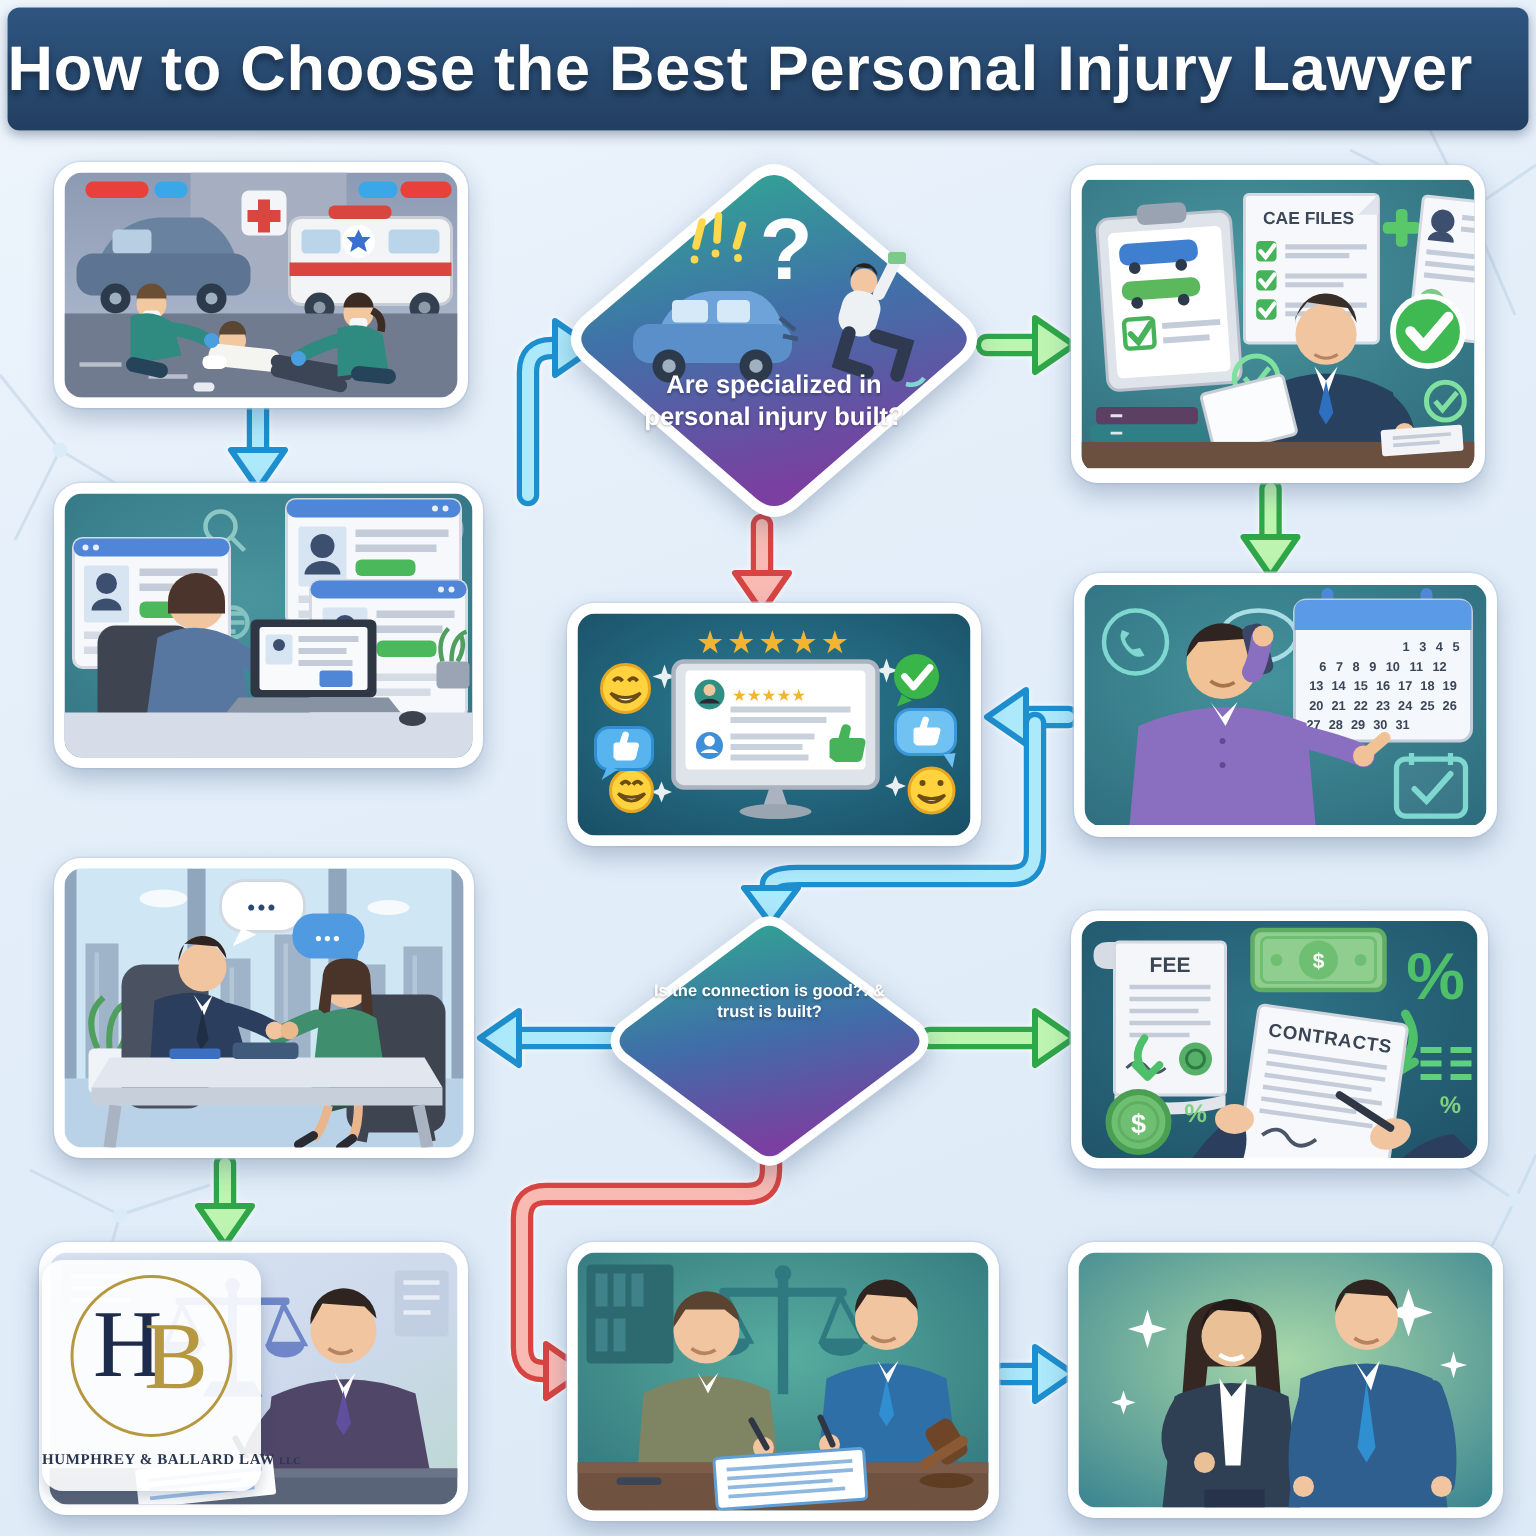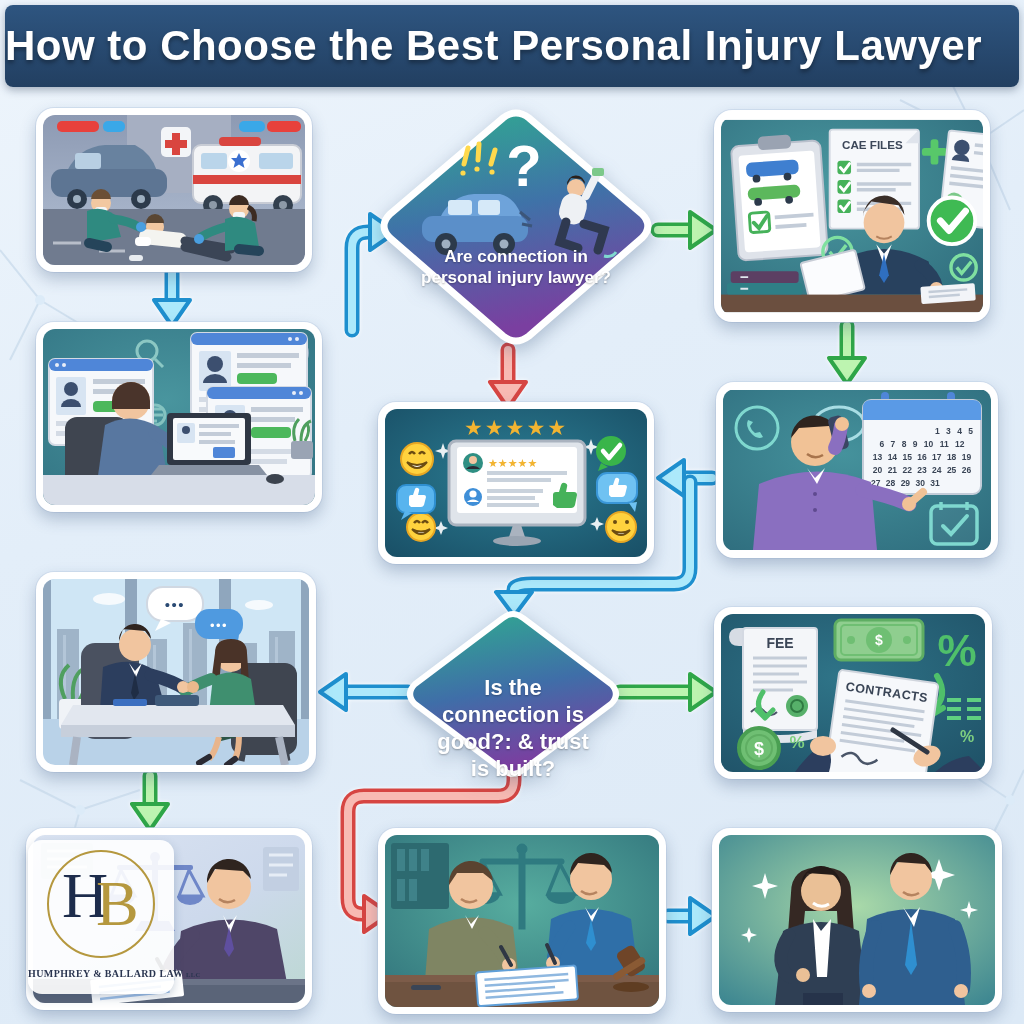--- a/index.html
+++ b/index.html
@@ -235,21 +235,21 @@
       <g transform="translate(176,70)">
         <circle cx="24" cy="10" r="9" fill="#f2c6a0"></circle>
         <path d="M15,7 a9,9 0 0 1 18,-1 l-4,-5 -10,-1 z" fill="#2a211c"></path>
         <rect x="8" y="16" width="26" height="30" rx="11" fill="#eef1f4" transform="rotate(16 21 31)"></rect>
         <path d="M34,18 L44,-2" stroke="#eef1f4" stroke-width="8" stroke-linecap="round"></path>
         <rect x="40" y="-10" width="12" height="8" rx="2" fill="#7cc98a"></rect>
         <path d="M14,44 L8,64 L26,70 M32,46 L52,52 L46,72" stroke="#2f3950" stroke-width="9" fill="none" stroke-linecap="round"></path>
         <path d="M52,78 q8,2 12,-4" stroke="#7fd8cf" stroke-width="3" fill="none"></path>
       </g>
     </svg>
-    <div class="dlabel" style="top:58%;font-size:17px;">Are connection in personal injury lawyer?</div>
+    <div class="dlabel" style="top:58%;font-size:17px;">Are specialized in personal injury built?</div>
   </div>
 
   <div class="panel" style="left:714px;top:110px;width:276px;height:212px;">
     <svg viewBox="0 0 270 198">
       <defs>
           <radialGradient id="cfBg" cx="0.4" cy="0.35" r="0.9">
         <stop offset="0" stop-color="#4a98a0"></stop>
             <stop offset="1" stop-color="#2c6778"></stop>
           </radialGradient>
         </defs>
@@ -615,21 +615,21 @@
     <svg viewBox="0 0 220 168">
       <defs>
           <linearGradient id="dg2" x1="0" y1="0" x2="0.25" y2="1">
         <stop offset="0" stop-color="#2fae8f"></stop>
             <stop offset="0.55" stop-color="#3f6ea8"></stop>
         <stop offset="1" stop-color="#7a3fa0"></stop>
           </linearGradient>
         </defs>
       <path d="M100,8 Q110,0 120,8 L208,74 Q218,84 208,94 L120,160 Q110,168 100,160 L12,94 Q2,84 12,74 Z" fill="url(#dg2)" stroke="#ffffff" stroke-width="6"></path>
     </svg>
-    <div class="dlabel" style="top:27%;font-size:22px;margin-top:20px;">Is the connection is good?: &amp; trust is built?</div>
+    <div class="dlabel" style="top:27%;font-size:11px;">Is the connection is good?: &amp; trust is built?</div>
   </div>
 
   <div class="panel" style="left:714px;top:607px;width:278px;height:172px;">
     <svg viewBox="0 0 264 158">
       <defs>
           <radialGradient id="feBg" cx="0.45" cy="0.4" r="0.9">
         <stop offset="0" stop-color="#2f7488"></stop>
             <stop offset="1" stop-color="#1d4d63"></stop>
           </radialGradient>
         </defs>

